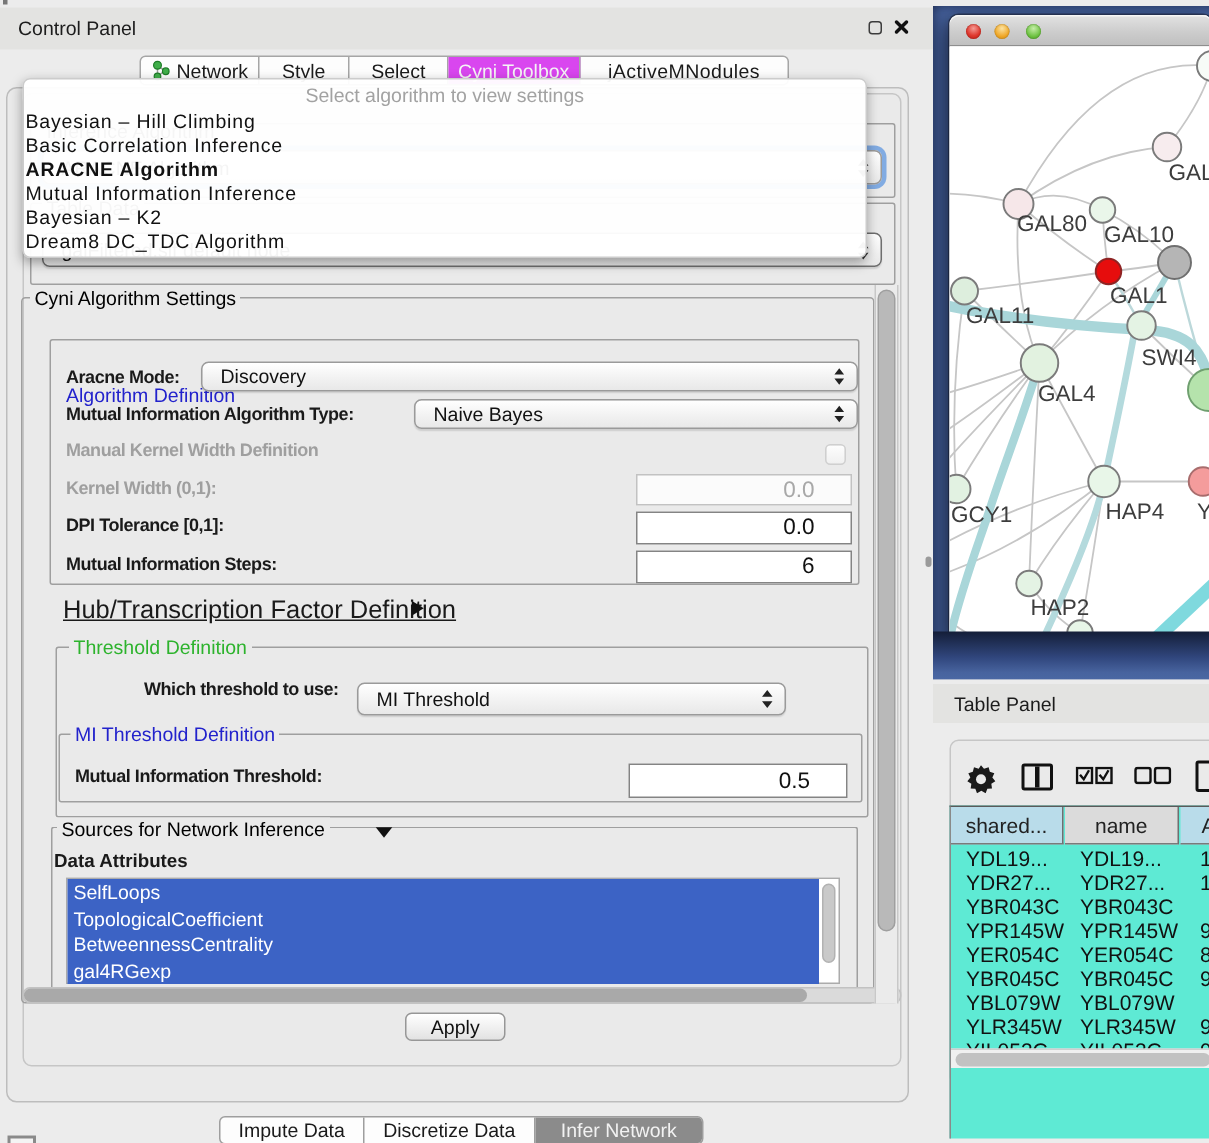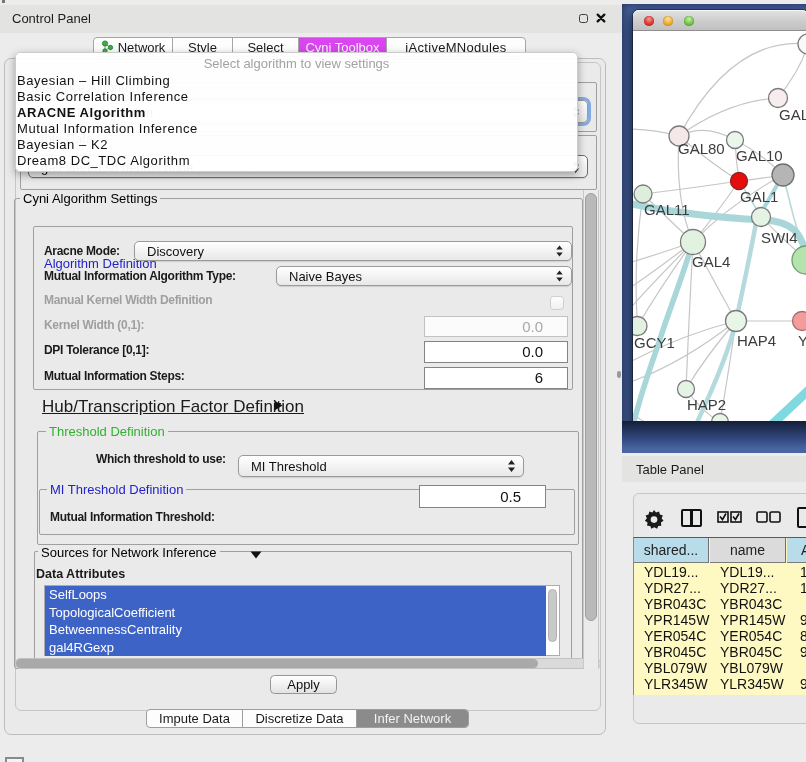--- a/index.html
+++ b/index.html
@@ -104,42 +104,42 @@
 <div class="lbl abs" style="left:96px;top:452px;">Which threshold to use:</div>
 <div class="combo" style="left:238px;top:455px;width:286px;height:22px;">
   <div class="ct">MI Threshold</div>
   <svg class="arr" width="9" height="13" viewBox="0 0 9 13">
       <path d="M4.5 0.5 L8 5 L1 5 Z M4.5 12.5 L8 8 L1 8 Z" fill="#222"></path>
     </svg>
 </div>
 <div class="gb" style="left:39px;top:489px;width:536px;height:46px;"></div>
 <div class="gbt" style="left:47px;top:482px;color:#2222cc;">MI Threshold Definition</div>
 <div class="lbl abs" style="left:50px;top:510px;">Mutual Information Threshold:</div>
-<div class="inp" style="left:419px;top:485px;width:127px;height:23px;line-height:21px;">0.5</div>
+<div class="inp" style="left:419px;top:509px;width:146px;height:23px;line-height:21px;">0.5</div>
 
 <div class="gb" style="left:34px;top:551px;width:538px;height:117px;border-bottom:none;"></div>
 <div class="gbt" style="left:38px;top:545px;">Sources for Network Inference</div>
 <svg class="abs" style="left:250px;top:551px;" width="12" height="8" viewBox="0 0 12 8">
     <path d="M0.5 0.5 L11.5 0.5 L6 7.5 Z" fill="#111"></path>
   </svg>
 <div class="lbl abs" style="left:36px;top:567px;letter-spacing:0;font-size:12.5px;">Data Attributes</div>
 <div class="abs" style="left:44px;top:585px;width:516px;height:71px;background:#fff;border:1px solid #ababab;">
   <div style="position:absolute;left:0;top:0;width:501px;height:70px;background:#3c63c5;color:#fff;font-size:13px;line-height:17.6px;padding-left:4px;">SelfLoops<br>TopologicalCoefficient<br>BetweennessCentrality<br>gal4RGexp</div>
   <div style="position:absolute;right:2px;top:3px;width:9px;height:53px;background:#c9c9c9;border:1px solid #b2b2b2;border-radius:4.5px;"></div>
 </div>
 
 <div class="abs" style="left:15px;top:658px;width:586px;height:11px;background:#dadada;border:1px solid #c2c2c2;border-radius:5px;"></div>
 <div class="abs" style="left:16px;top:659px;width:522px;height:9px;background:#a9a9a9;border-radius:4.5px;"></div>
 
 <div class="abs" style="left:583px;top:190px;width:16px;height:479px;background:#ebebeb;border-left:1px solid #c8c8c8;border-right:1px solid #c8c8c8;"></div>
 <div class="abs" style="left:585px;top:193px;width:12px;height:428px;background:#b9b9b9;border:1px solid #9f9f9f;border-radius:6px;"></div>
 
 <div class="abs" style="left:270px;top:675px;width:67px;height:19px;border:1px solid #979797;border-radius:4.5px;background:linear-gradient(#ffffff,#eeeeee 60%,#e2e2e2);text-align:center;font-size:13px;line-height:17px;color:#111;">Apply</div>
 
-<div class="abs" style="left:146px;top:709px;width:323px;height:19px;background:#fdfdfd;border:1px solid #9e9e9e;border-radius:4px;display:flex;font-size:13px;color:#1a1a1a;">
+<div class="abs" style="left:146px;top:744px;width:323px;height:19px;background:#fdfdfd;border:1px solid #9e9e9e;border-radius:4px;display:flex;font-size:13px;color:#1a1a1a;">
   <div style="width:96px;display:flex;align-items:center;justify-content:center;border-right:1px solid #9e9e9e;">Impute Data</div>
   <div style="width:114px;display:flex;align-items:center;justify-content:center;border-right:1px solid #9e9e9e;">Discretize Data</div>
   <div style="flex:1;display:flex;align-items:center;justify-content:center;background:#8b8b8b;color:#f2f2f2;border-radius:0 3px 3px 0;">Infer Network</div>
 </div>
 <div class="abs" style="left:5px;top:757px;width:19px;height:10px;border:2px solid #8a8a8a;background:#f4f4f4;"></div>
 
 <div class="abs" style="left:15px;top:52px;width:563px;height:120px;background:rgba(255,255,255,0.955);border:1px solid #cccccc;border-radius:5px;box-shadow:0 3px 8px rgba(0,0,0,0.35);"></div>
 <div class="abs" style="left:15px;top:56px;width:563px;text-align:center;font-size:13px;color:#a2a2a2;">Select algorithm to view settings</div>
 <div class="abs" style="left:17px;top:73px;font-size:13px;letter-spacing:0.55px;color:#111;line-height:16.1px;white-space:nowrap;">Bayesian – Hill Climbing<br>Basic Correlation Inference<br><span class="b">ARACNE Algorithm</span><br>Mutual Information Inference<br>Bayesian – K2<br>Dream8 DC_TDC Algorithm</div>
 
@@ -248,21 +248,21 @@
   <rect x="1" y="1" width="10" height="10" fill="none" stroke="#111" stroke-width="1.6"></rect>
   <rect x="14" y="1" width="10" height="10" fill="none" stroke="#111" stroke-width="1.6"></rect>
   <path d="M3 5.5 L5.5 8.5 L9 2.5 M16 5.5 L18.5 8.5 L22 2.5" stroke="#111" stroke-width="1.6" fill="none"></path>
 </svg>
 <svg class="abs" style="left:756px;top:511px;" width="25" height="12" viewBox="0 0 25 12">
   <rect x="1" y="1" width="10" height="10" rx="1.5" fill="none" stroke="#111" stroke-width="1.6"></rect>
   <rect x="14" y="1" width="10" height="10" rx="1.5" fill="none" stroke="#111" stroke-width="1.6"></rect>
 </svg>
 <div class="abs" style="left:797px;top:507px;width:14px;height:21px;border:2.5px solid #111;border-radius:2px;background:#eaeaea;"></div>
 
-<div class="abs" style="left:633px;top:537px;width:173px;height:158px;background:#fef9c3;border-left:1px solid #8a8a8a;border-top:1.5px solid #5a5a5a;overflow:hidden;">
+<div class="abs" style="left:633px;top:537px;width:173px;height:222px;background:#5eead4;border-left:1px solid #8a8a8a;border-top:1.5px solid #5a5a5a;overflow:hidden;">
   <div style="position:absolute;left:0;top:0;height:25px;width:75px;background:#b9dcea;border-right:1px solid #6f6f6f;border-bottom:1px solid #7a7a7a;text-align:center;font-size:14px;color:#222;line-height:25px;">shared...</div>
   <div style="position:absolute;left:76px;top:0;height:25px;width:76px;background:#dbdbdb;border-right:1px solid #6f6f6f;border-bottom:1px solid #7a7a7a;text-align:center;font-size:14px;color:#222;line-height:25px;">name</div>
   <div style="position:absolute;left:153px;top:0;height:25px;width:21px;background:#b9dcea;border-bottom:1px solid #7a7a7a;font-size:14px;color:#222;line-height:25px;padding-left:14px;">A</div>
   <div style="position:absolute;left:0;top:26px;font-size:14px;color:#111;line-height:16px;white-space:pre;">
 <span style="position:absolute;left:10px;top:0;">YDL19...
 YDR27...
 YBR043C
 YPR145W
 YER054C
 YBR045C

